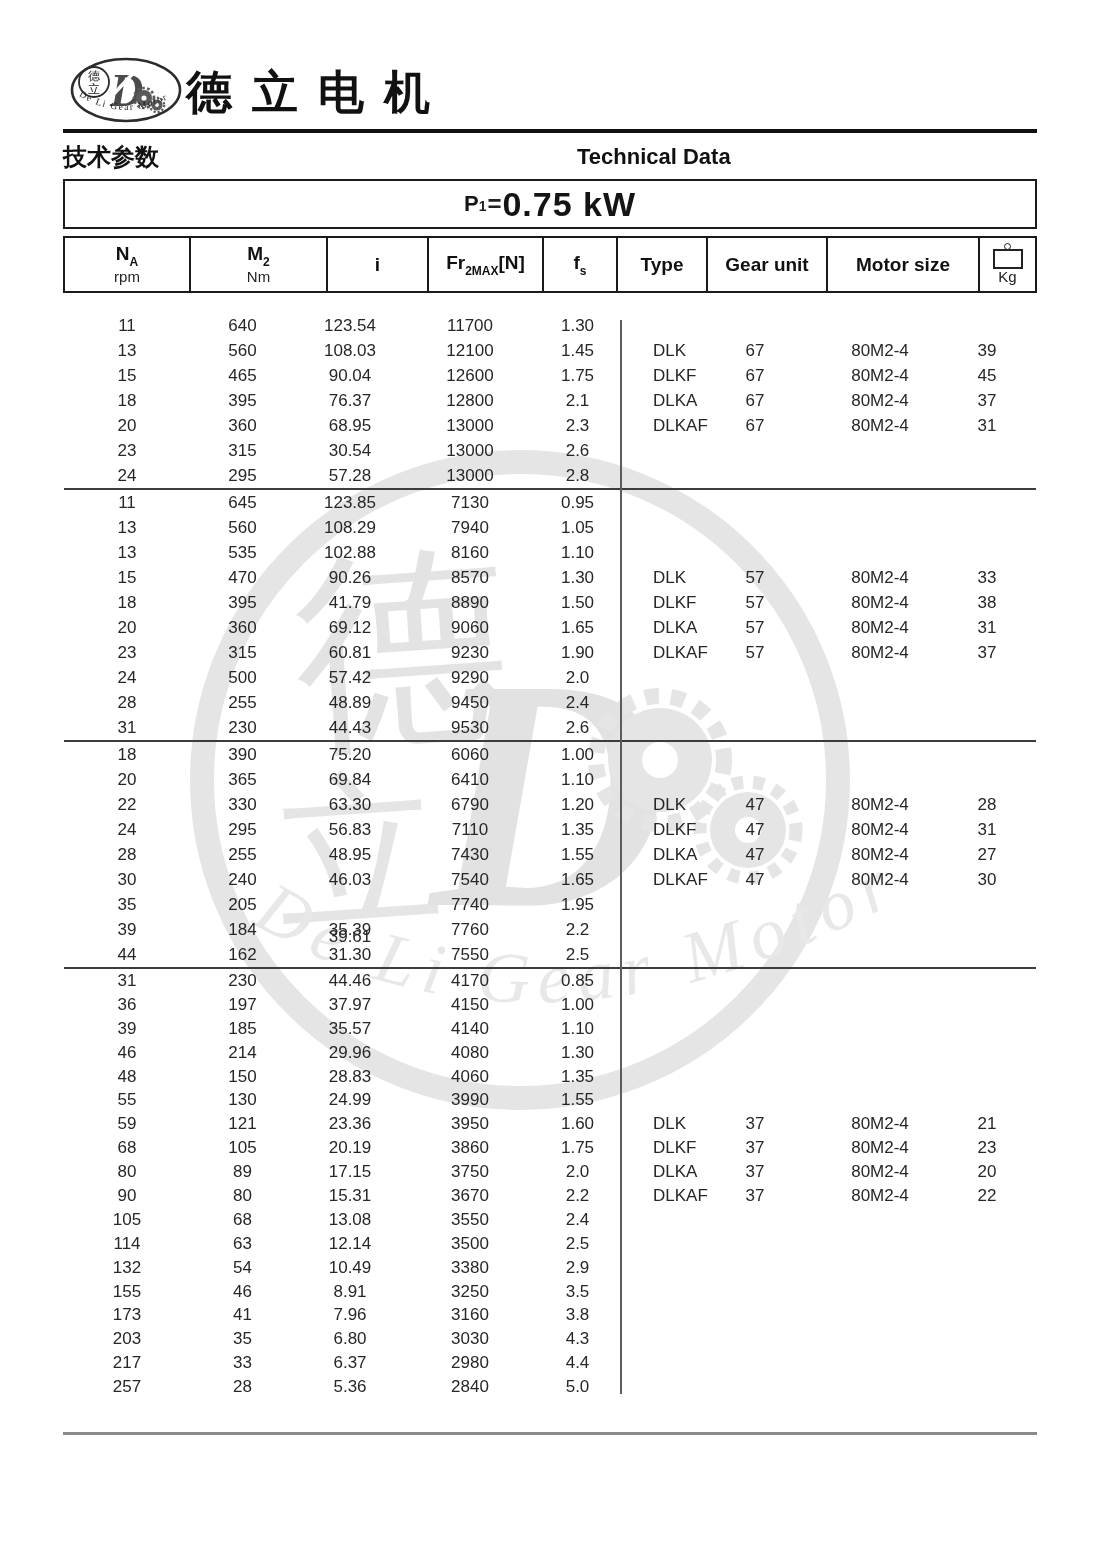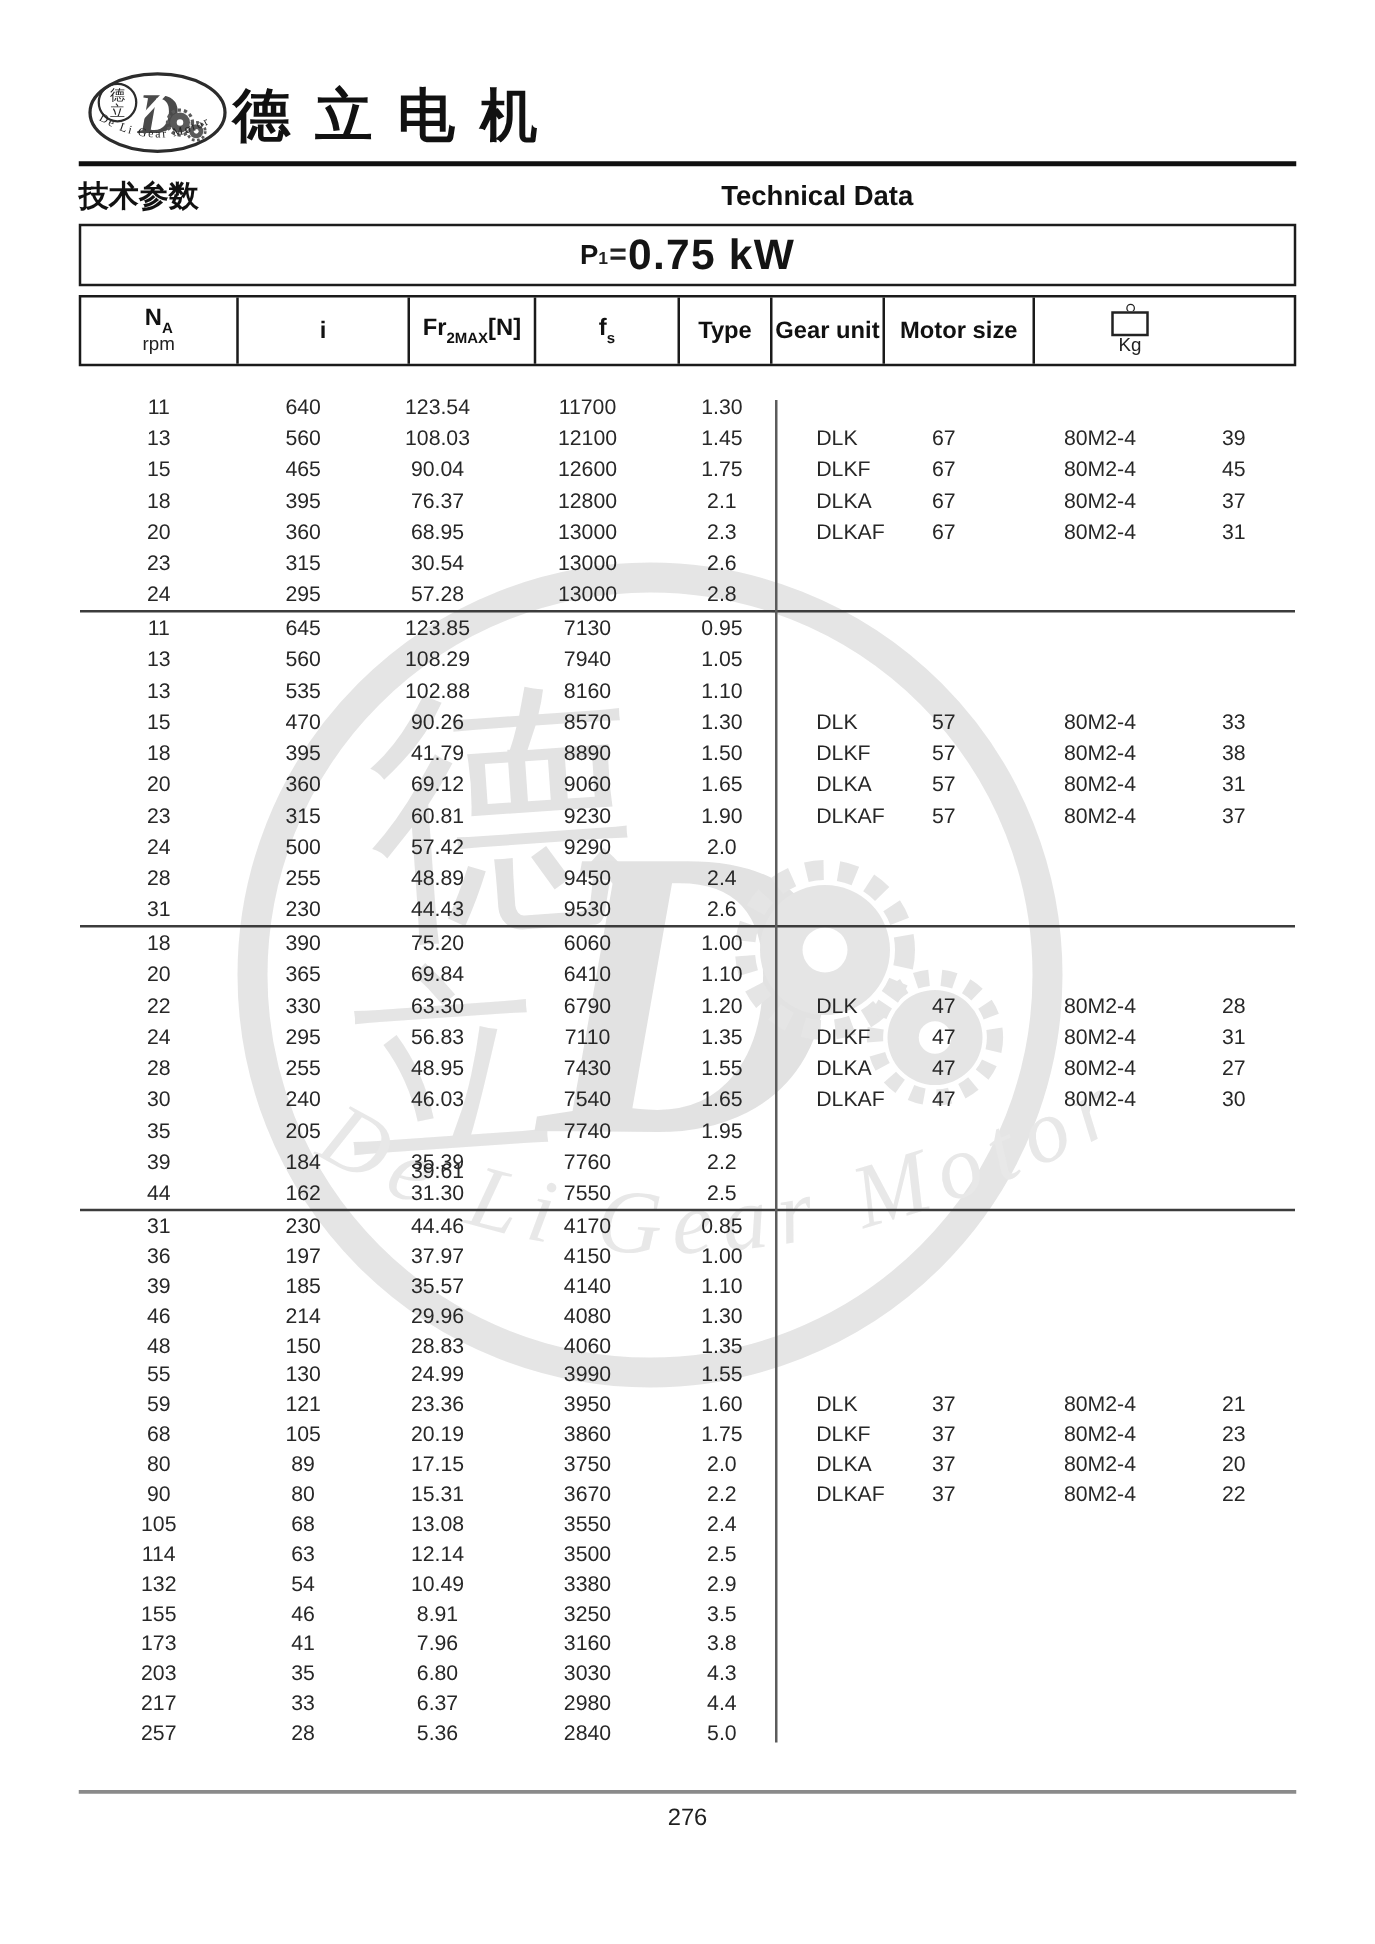--- a/index.html
+++ b/index.html
@@ -139,20 +139,24 @@
     <span class="p-sym">P</span>
       <span class="p-sub">1</span>
       <span class="p-eq">=</span>
       <span class="p-val">0.75 kW</span>
   </div>
 
   <div class="thead">
       <div class="hcell">
         <div class="h-main"><span>N</span><sub>A</sub></div>
         <div class="h-unit">rpm</div>
+      </div>
+      <div class="hcell">
+        <div class="h-main"><span>M</span><sub>2</sub></div>
+        <div class="h-unit">Nm</div>
       </div>
       <div class="hcell">
         <div class="h-main"><span>i</span></div>
       </div>
       <div class="hcell">
         <div class="h-main"><span>Fr</span><sub>2MAX</sub><span>[N]</span></div>
       </div>
       <div class="hcell">
         <div class="h-main"><span>f</span><sub>s</sub></div>
       </div>
@@ -466,15 +470,14 @@
         <div class="dcell" style="grid-area: 9 / 9;">20</div>
         <div class="dcell vcol0" style="grid-area: 10 / 6;">DLKAF</div>
         <div class="dcell" style="grid-area: 10 / 7;">37</div>
         <div class="dcell" style="grid-area: 10 / 8;">80M2-4</div>
         <div class="dcell" style="grid-area: 10 / 9;">22</div>
       </div>
     </div>
   <div class="v-divider"></div>
 
   <div class="footer-rule"></div>
-  <div class="page-num">276</div>
 
 </div>
 
 </body></html>

